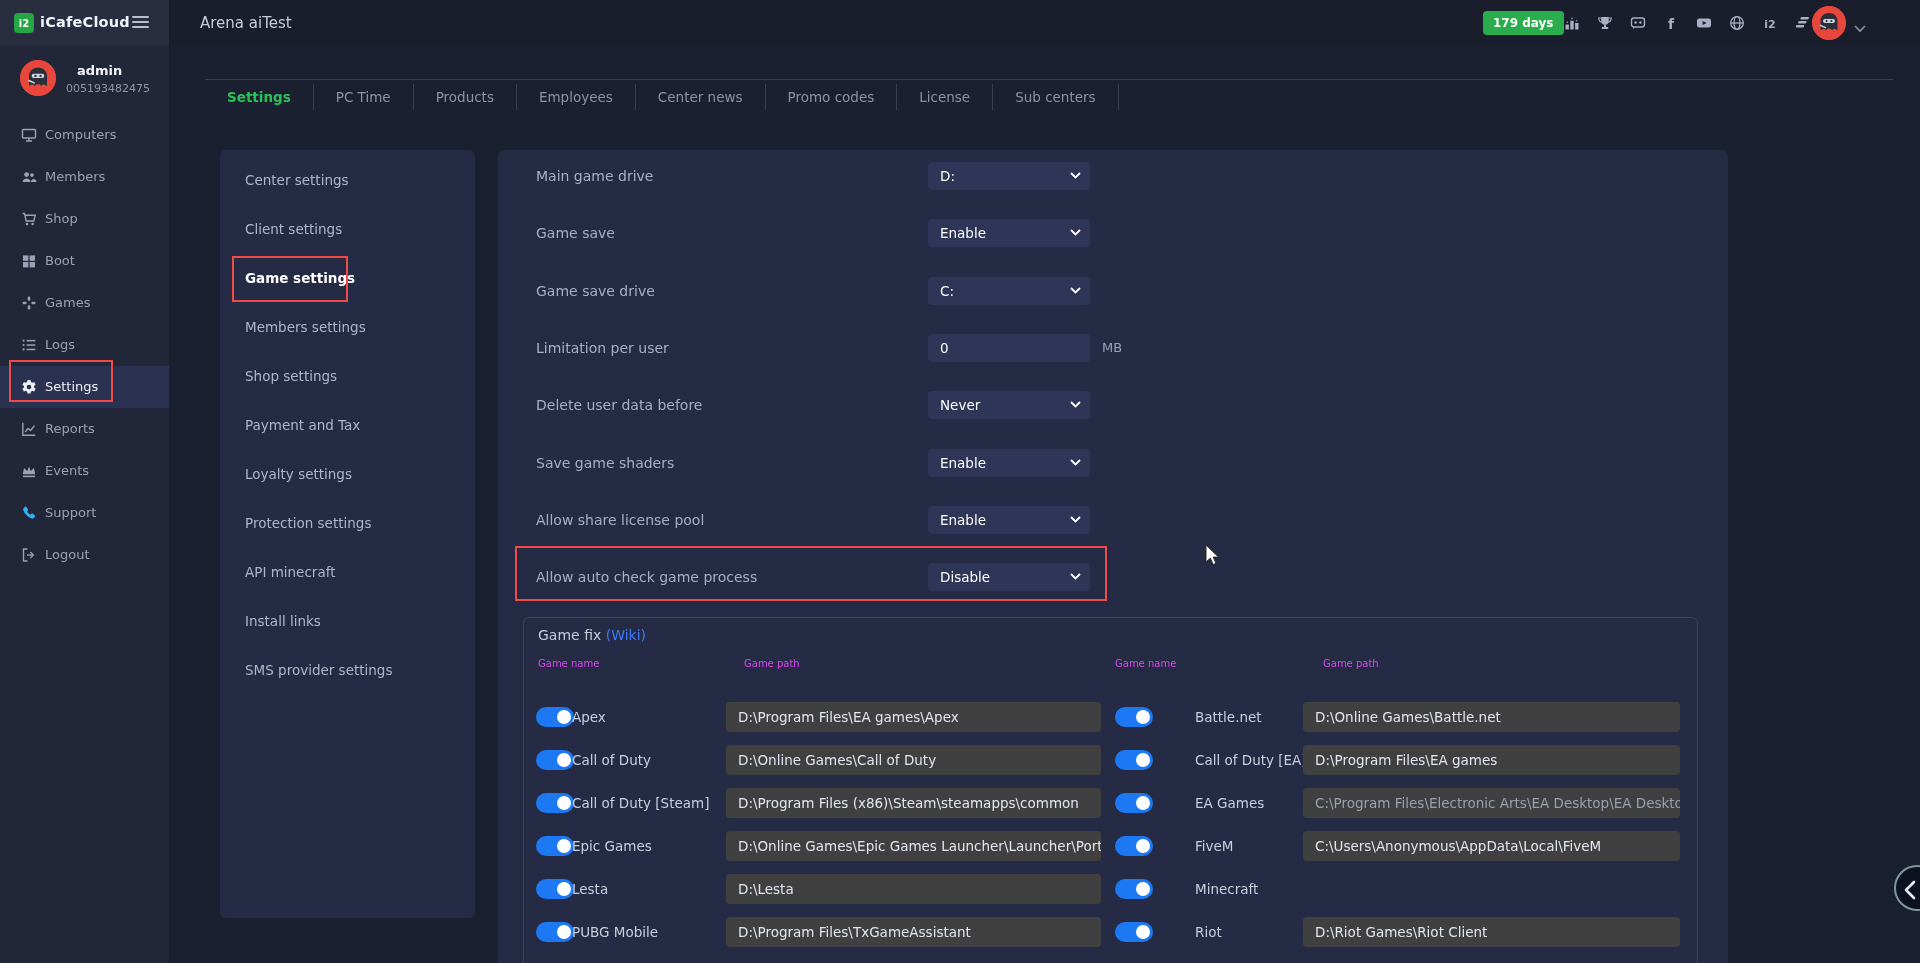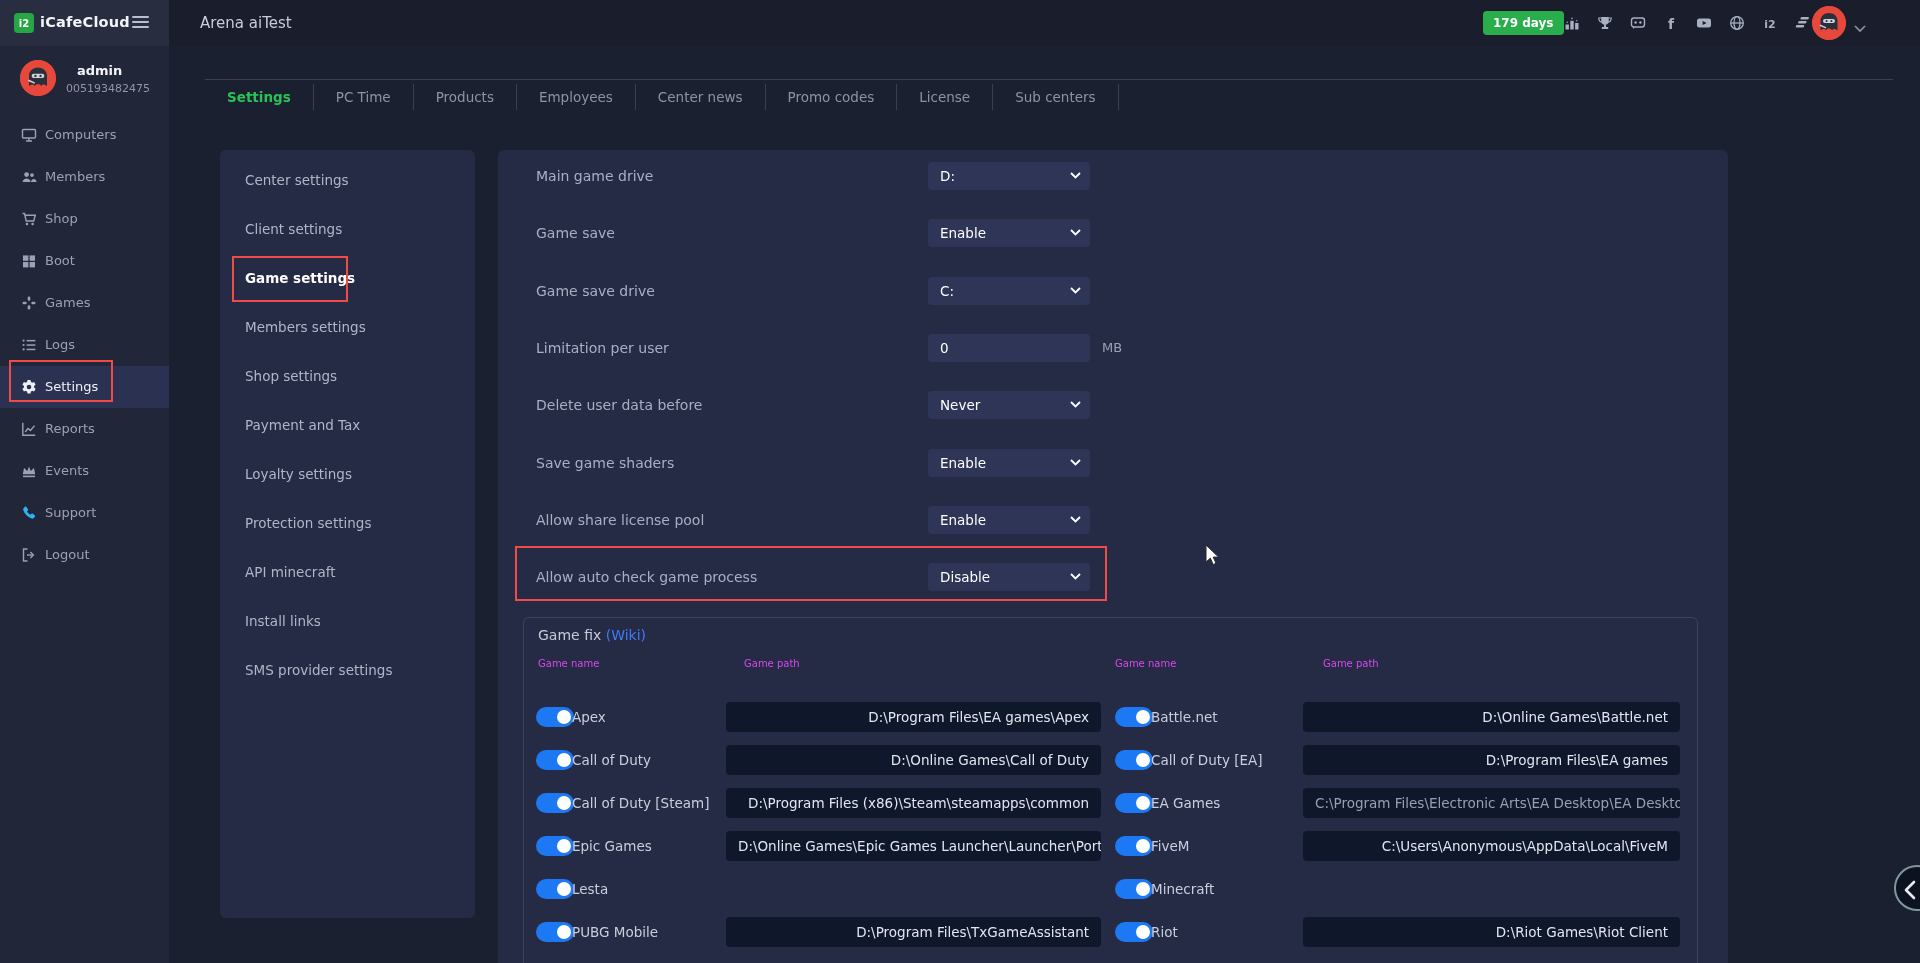--- a/index.html
+++ b/index.html
@@ -62,25 +62,25 @@
   
   .gamefix{position:absolute;left:25px;top:467px;width:1175px;height:372px;border:1px solid #3d4359;
            border-radius:6px;box-sizing:border-box;}
   .gf-title{position:absolute;left:14px;top:9px;font-size:14px;color:#c6cbd9;}
   .gf-wiki{color:var(--link-blue);cursor:pointer;}
   .gf-header{position:absolute;top:40px;font-size:10px;color:#d946ef;}
   .gf-row{position:absolute;left:0;width:1173px;height:30px;}
   .toggle{position:absolute;top:5px;width:38px;height:20px;border-radius:10px;background:var(--toggle-blue);cursor:pointer;}
   .toggle::after{content:"";position:absolute;right:3px;top:3px;width:14px;height:14px;border-radius:50%;background:#fff;}
   .gf-name{position:absolute;top:0;line-height:30px;font-size:13.5px;color:#c9cfdd;}
-  .gf-path{position:absolute;top:0;height:30px;background:#0f172a;border-radius:4px;line-height:30px;
-           padding:0 12px;box-sizing:border-box;font-size:13.5px;color:#e2e6f0;white-space:nowrap;overflow:hidden;cursor:text;text-align:right;}
+  .gf-path{position:absolute;top:0;height:30px;background:#404040;border-radius:4px;line-height:30px;
+           padding:0 12px;box-sizing:border-box;font-size:13.5px;color:#e2e6f0;white-space:nowrap;overflow:hidden;cursor:text;}
   .gf-path.muted{color:#98a0b4;}
   .gf-left .toggle{left:12px;} .gf-left .gf-name{left:48px;} .gf-left .gf-path{left:202px;width:375px;}
-  .gf-right .toggle{left:591px;} .gf-right .gf-name{left:627px;} .gf-right .gf-path{left:779px;width:377px;}
+  .gf-right .toggle{left:591px;} .gf-right .gf-name{left:627px;padding-left:44px;} .gf-right .gf-path{left:779px;width:377px;}
 
   
   .redbox{position:absolute;border:2px solid var(--annotation-red);z-index:50;pointer-events:none;box-sizing:border-box;}
   .cursor{position:absolute;left:1205px;top:545px;z-index:60;pointer-events:none;}
   .edge-fab{position:absolute;left:1894px;top:865px;width:46px;height:46px;border-radius:50%;background:#0d1220;
             border:2px solid #7e98a0;box-sizing:border-box;z-index:40;color:#e8ecf2;cursor:pointer;}
   .edge-fab svg{position:absolute;left:7px;top:13px;}
 </style>
 </head>
 <body>
@@ -414,20 +414,21 @@
       <div class="gf-path ">D:\Online Games\Epic Games Launcher\Launcher\Portal\Binaries</div>
           </div>
           <div class="gf-row gf-right" style="top: 213px;">
             <div class="toggle"></div>
       <div class="gf-name">FiveM</div>
       <div class="gf-path ">C:\Users\Anonymous\AppData\Local\FiveM</div>
           </div>
           <div class="gf-row gf-left" style="top: 256px;">
             <div class="toggle"></div>
       <div class="gf-name">Lesta</div>
+      <div class="gf-path ">D:\Lesta</div>
           </div>
           <div class="gf-row gf-right" style="top: 256px;">
             <div class="toggle"></div>
       <div class="gf-name">Minecraft</div>
           </div>
           <div class="gf-row gf-left" style="top: 299px;">
             <div class="toggle"></div>
       <div class="gf-name">PUBG Mobile</div>
       <div class="gf-path ">D:\Program Files\TxGameAssistant</div>
           </div>

